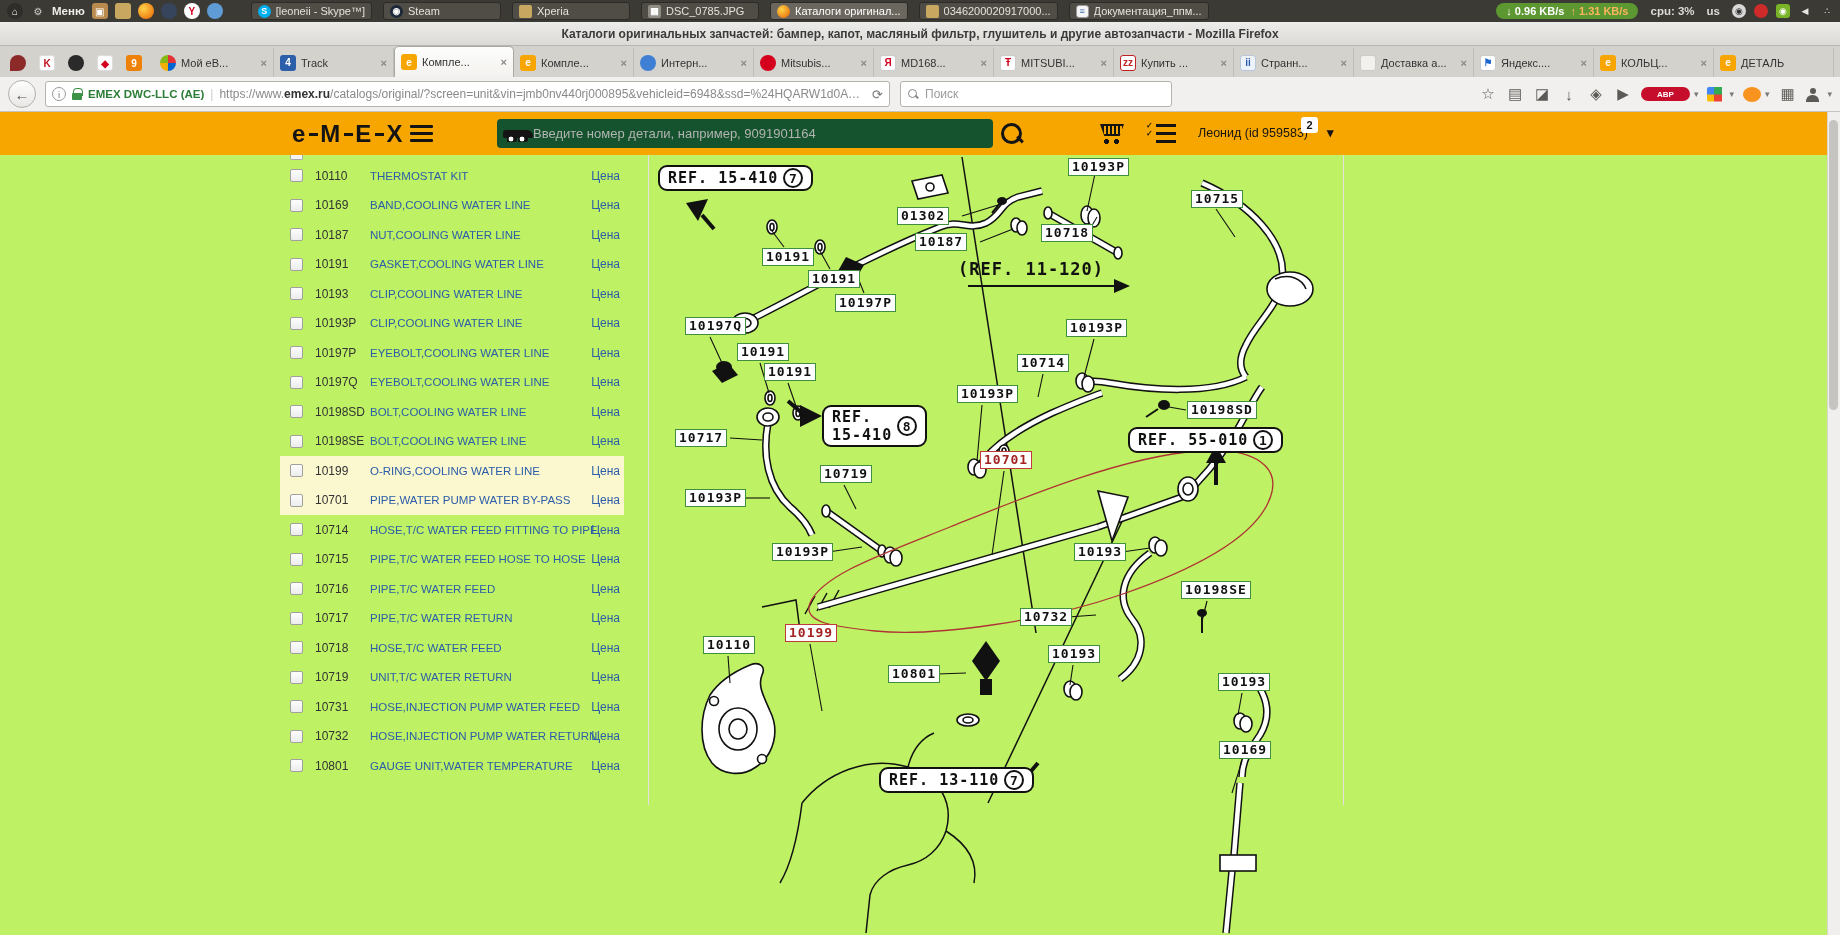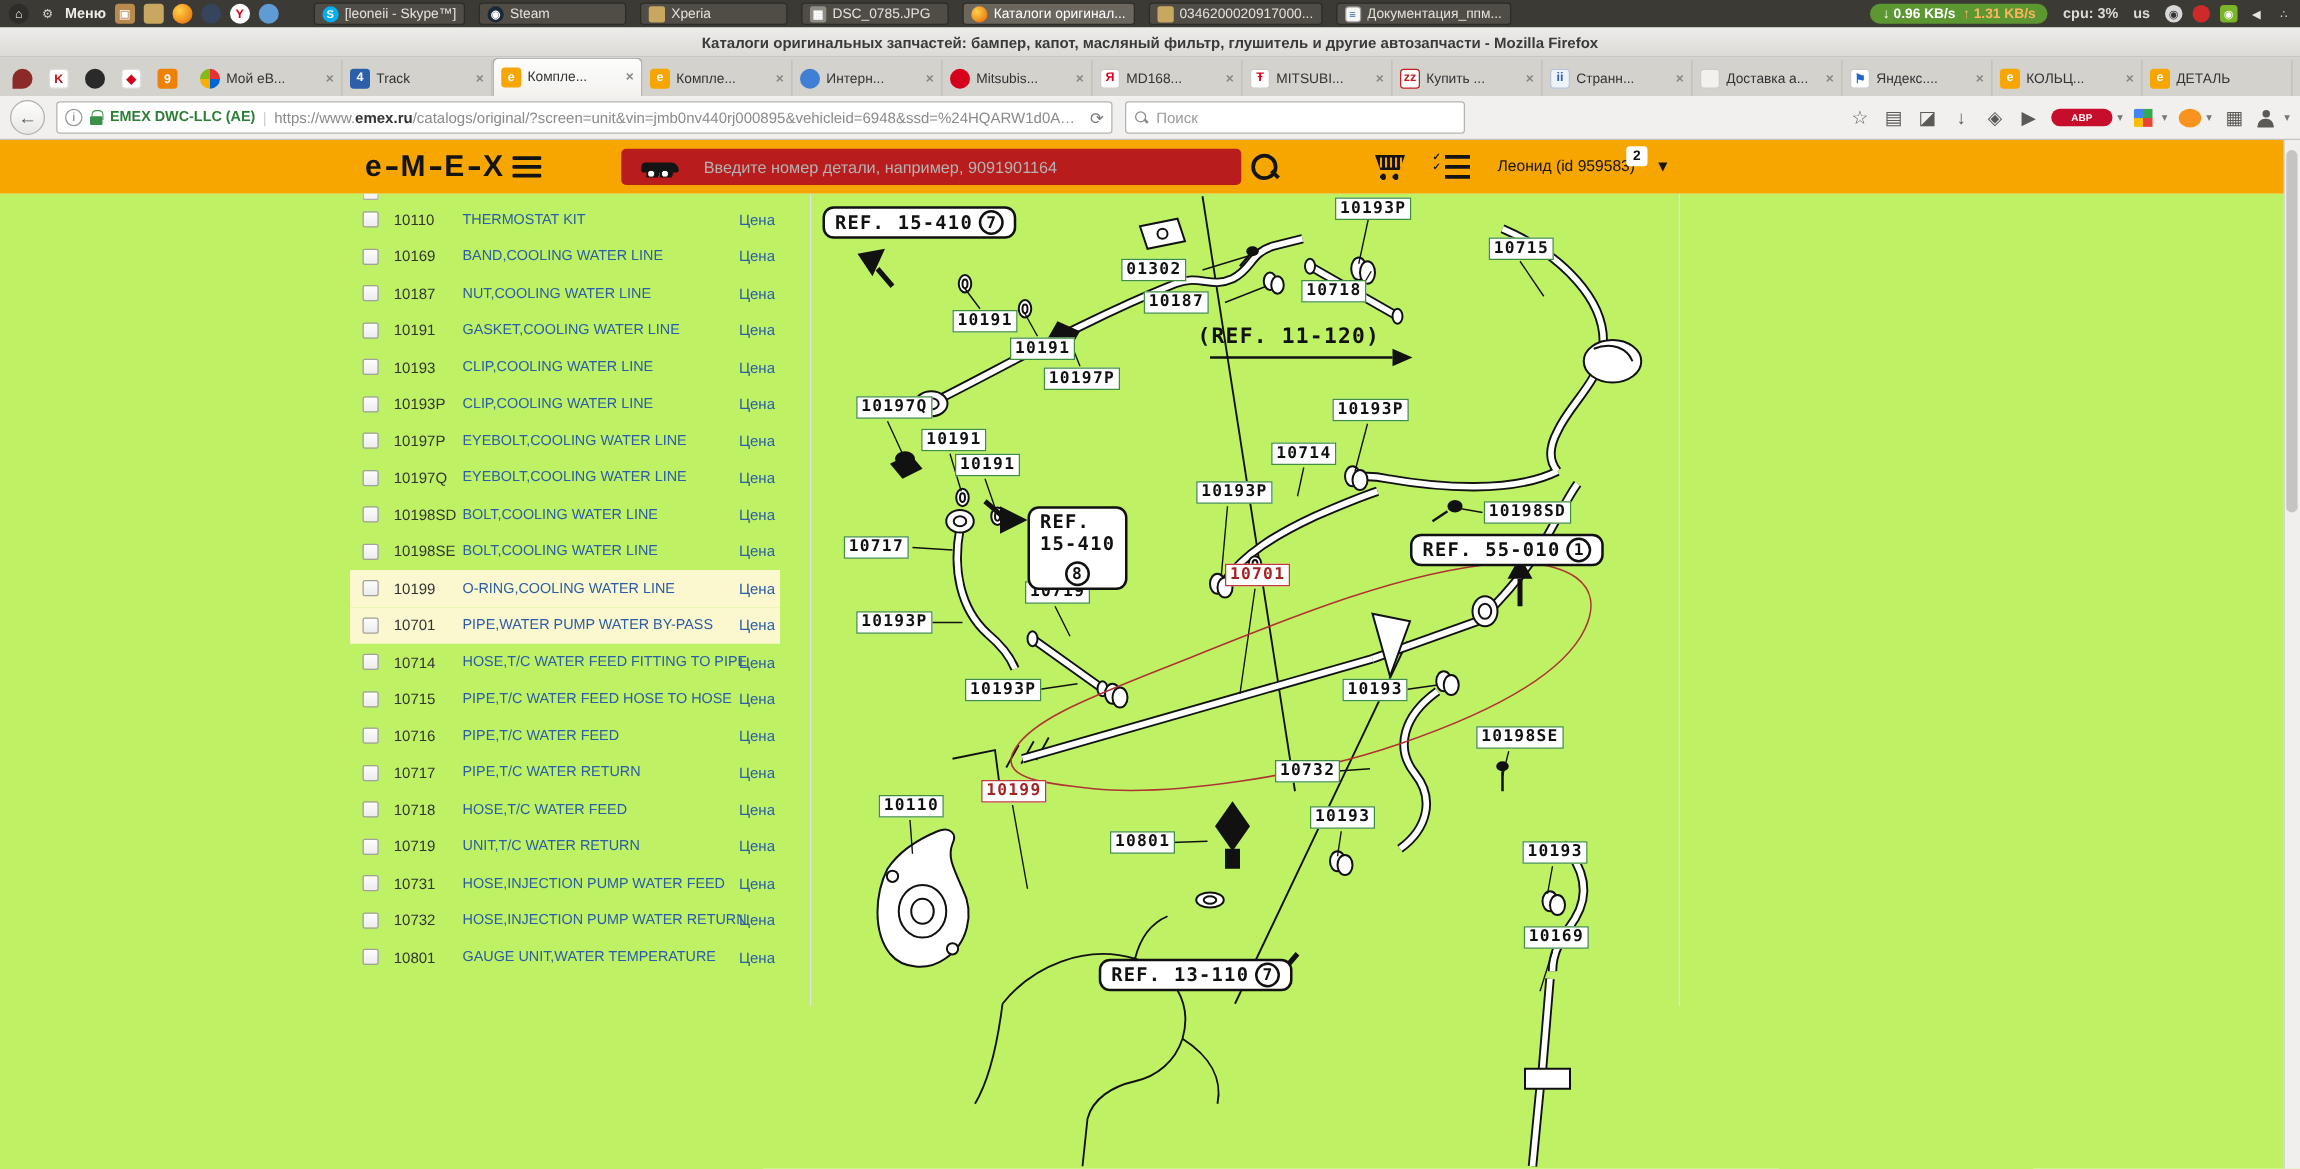--- a/index.html
+++ b/index.html
@@ -102,22 +102,22 @@
   .nico.person{width:15px;height:15px;position:relative}
   .nico.person::before{content:"";position:absolute;left:4.5px;top:1px;width:6px;height:6px;border-radius:50%;background:#5c5a56}
   .nico.person::after{content:"";position:absolute;left:1px;top:8px;width:13px;height:7px;border-radius:6px 6px 0 0;background:#5c5a56}
   
   .siteheader{position:absolute;left:0;top:112px;width:1840px;height:43px;background:#f7a600}
   .logo{position:absolute;left:292px;top:8px;font-weight:bold;font-size:24px;color:#141414;
     letter-spacing:2px;display:flex;align-items:center}
   .logo .bar{display:inline-block;width:9px;height:3px;background:#141414;margin:0 2px}
   .burger{position:absolute;left:410px;top:13px;width:23px;height:17px;display:flex;flex-direction:column;justify-content:space-between}
   .burger span{height:3.2px;background:#141414;border-radius:1px}
-  .sitesearch{position:absolute;left:497px;top:7px;width:496px;height:29px;background:#b91c1c;
-    border-radius:4px;display:flex;align-items:center;padding:0 16px;gap:20px}
+  .sitesearch{position:absolute;left:497px;top:7px;width:496px;height:29px;background:#14532d;
+    border-radius:4px;display:flex;align-items:center;padding:0 6px;gap:0}
   .car-ico{width:30px;height:13px;position:relative;flex:0 0 auto}
   .car-ico::before{content:"";position:absolute;left:0;top:3px;width:30px;height:8px;background:#141414;border-radius:5px 9px 3px 3px}
   .car-ico::after{content:"";position:absolute;left:4px;top:9px;width:22px;height:6px;
     background:radial-gradient(circle at 4px 3px,#fff 2.4px,#141414 2.6px 6px,transparent 6px) 0 0/11px 6px repeat-x}
   .siteph{color:#b3b3b3;font-size:13px}
   .sitemag{position:absolute;left:999px;top:9px;width:26px;height:26px}
   .sitemag::before{content:"";position:absolute;left:2px;top:2px;width:15px;height:15px;border:3px solid #141414;border-radius:50%}
   .sitemag::after{content:"";position:absolute;left:17px;top:17px;width:8px;height:3px;background:#141414;transform:rotate(45deg)}
   .cart{position:absolute;left:1098px;top:10px;width:30px;height:24px}
   .cart::before{content:"";position:absolute;left:2px;top:2px;width:24px;height:12px;background:#141414;
@@ -713,21 +713,21 @@
         <div class="dl g" style="left: 398px; top: 490px;">10193</div>
         <div class="dl g" style="left: 238px; top: 510px;">10801</div>
         <div class="dl g" style="left: 568px; top: 518px;">10193</div>
         <div class="dl g" style="left: 569px; top: 586px;">10169</div>
         <div class="dl r" style="left: 330px; top: 296px;">10701</div>
         <div class="dl r" style="left: 135px; top: 469px;">10199</div>
         <div class="refbox" style="left: 8px; top: 10px;">
           <span>REF. 15-410</span>
           <span class="refnum">7</span>
         </div>
-        <div class="refbox" style="left: 172px; top: 250px; flex-direction: column;">
+        <div class="refbox" style="left: 172px; top: 250px;">
           <span class="lines">
             <span>REF.</span>
             <span>15-410</span>
           </span>
           <span class="refnum">8</span>
         </div>
         <div class="refbox" style="left: 478px; top: 272px;">
           <span>REF. 55-010</span>
           <span class="refnum">1</span>
         </div>

